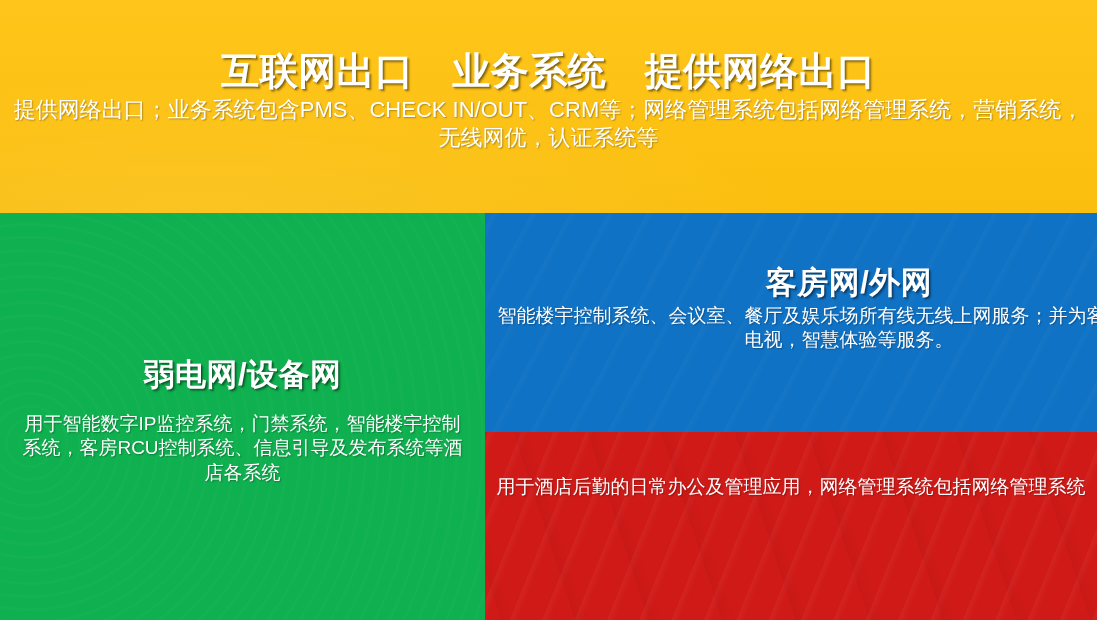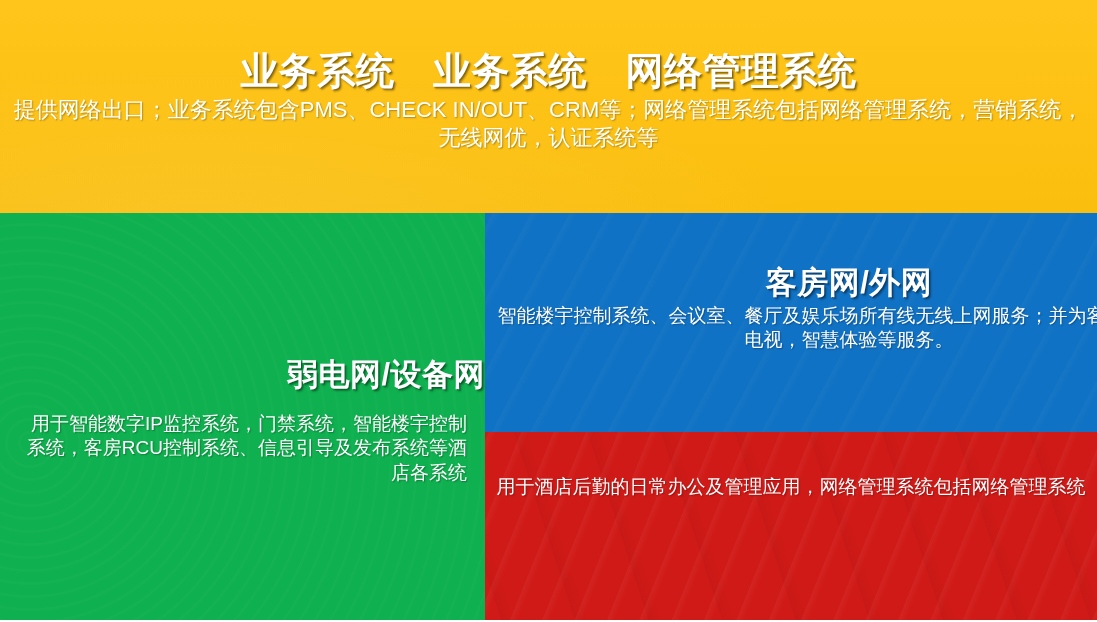--- a/index.html
+++ b/index.html
@@ -163,21 +163,20 @@
     font-size: 22px;
     padding: 0 6px;
     margin-top: 3px;
   }
 
   
   .weak-text {
     left: 0;
     top: 358px;
     width: 485px;
-    text-align: right;
   }
   .weak-text .heading { font-size: 31px; }
   .weak-text .body {
     font-size: 19px;
     padding: 0 18px;
     margin-top: 19px;
   }
 
   
   .guest-text {
@@ -212,21 +211,21 @@
 
   <div class="panel panel-header"></div>
 
   <div class="panel panel-weak"></div>
 
   <div class="panel panel-guest"></div>
 
   <div class="panel panel-office"></div>
 
   <div class="textwrap header-text">
-    <p class="heading">业务系统　业务系统　网络管理系统</p>
+    <p class="heading">互联网出口　业务系统　提供网络出口</p>
     <p class="body">提供网络出口；业务系统包含PMS、CHECK IN/OUT、CRM等；网络管理系统包括网络管理系统，营销系统，无线网优，认证系统等</p>
   </div>
 
   <div class="textwrap weak-text">
     <p class="heading">弱电网/设备网</p>
     <p class="body">用于智能数字IP监控系统，门禁系统，智能楼宇控制系统，客房RCU控制系统、信息引导及发布系统等酒店各系统</p>
   </div>
 
   <div class="textwrap guest-text">
     <p class="heading">客房网/外网</p>

